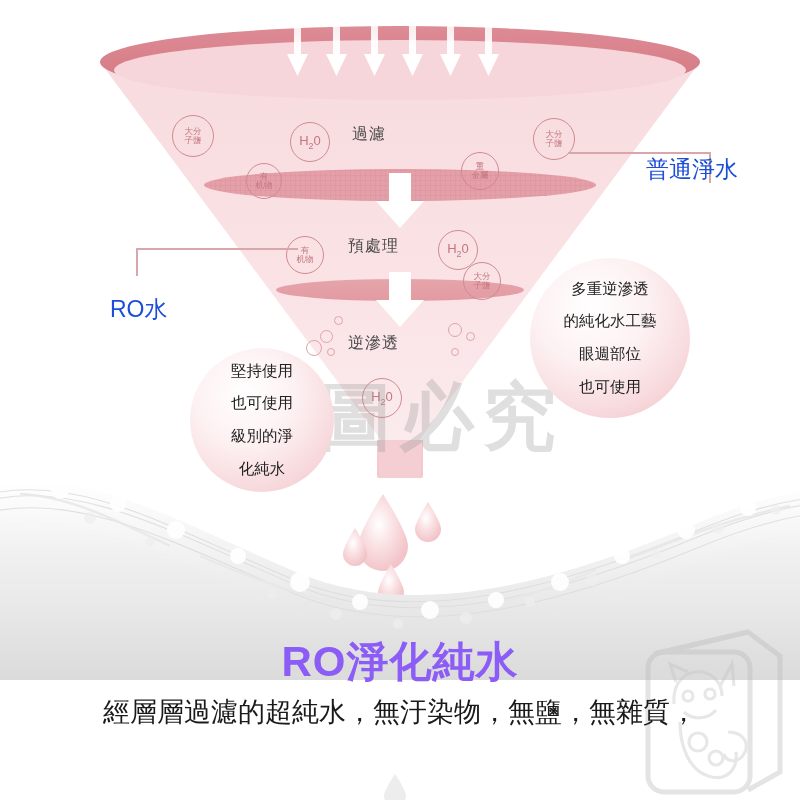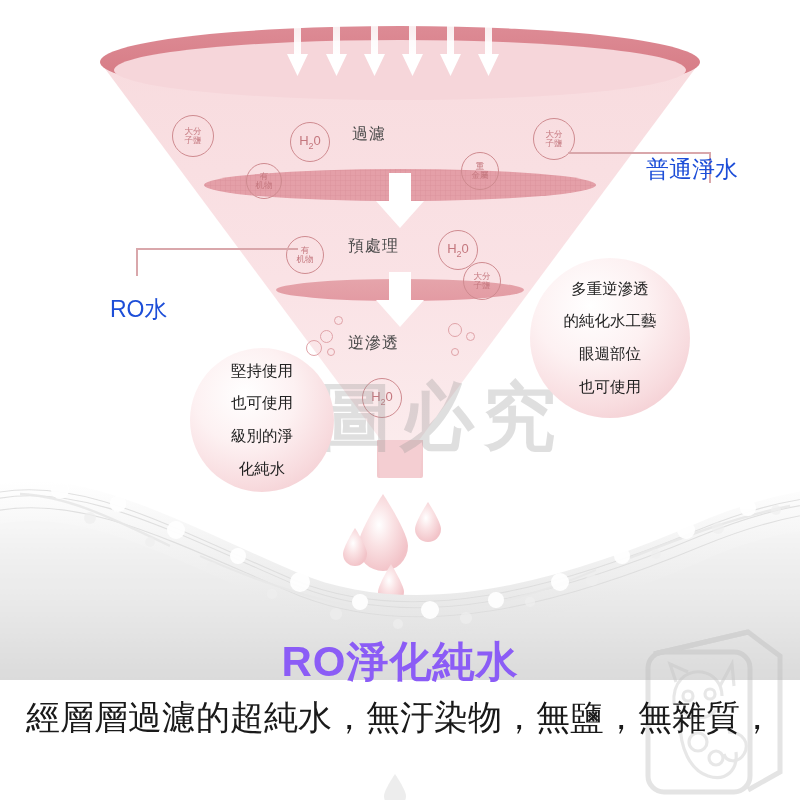--- a/index.html
+++ b/index.html
@@ -126,21 +126,21 @@
     font-size: 42px;
     font-weight: 700;
     letter-spacing: 1px;
   }
   #subcopy {
     position: absolute;
     left: 0; top: 695px;
     width: 800px;
     text-align: center;
     color: #1a1a1a;
-    font-size: 34px;
+    font-size: 27px;
     line-height: 1.33;
   }
   #subcopy .line { display: block; }
 
   
   #watermark {
     position: absolute;
     left: 0; top: 368px;
     width: 800px;
     text-align: center;

